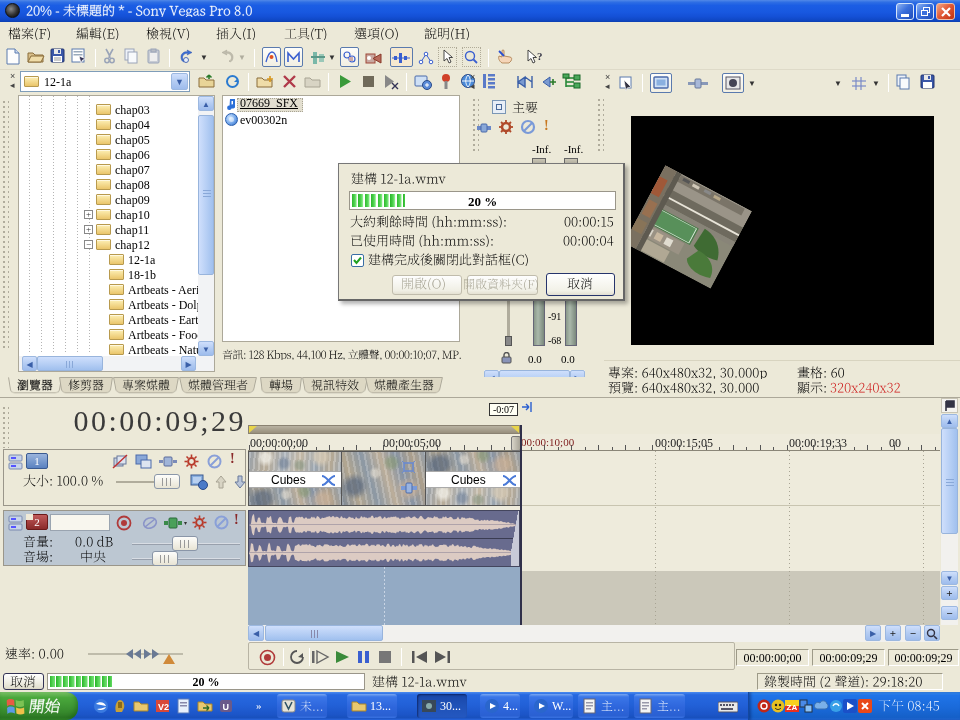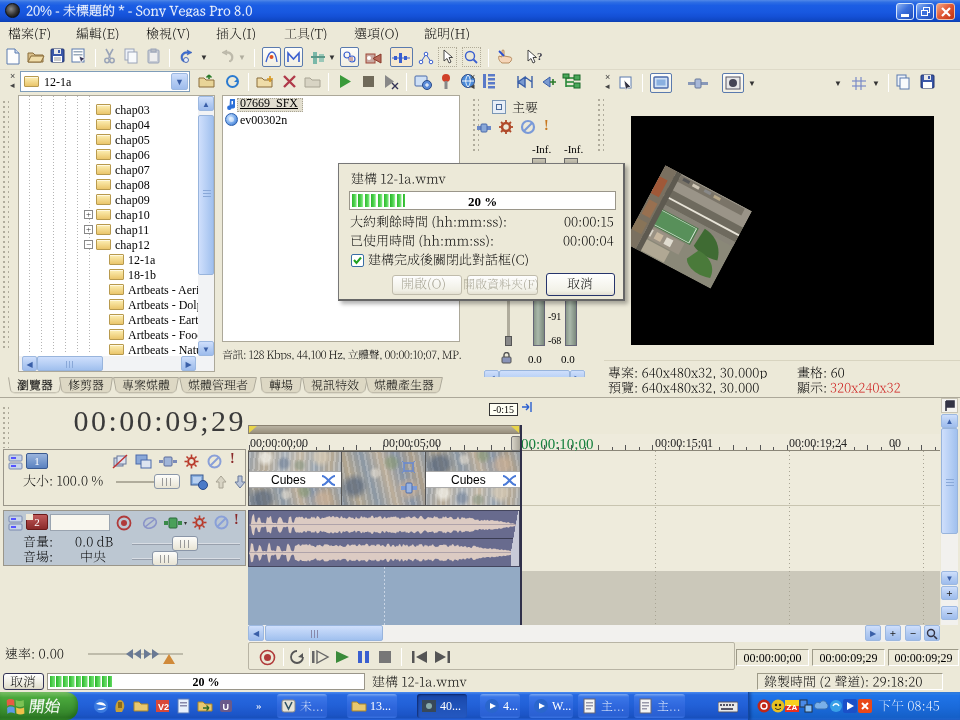--- a/index.html
+++ b/index.html
@@ -907,23 +907,23 @@
 <div class="abs" style="left:655px;top:53px;width:1px;height:174px;background-image:linear-gradient(180deg,#a8a494 1.5px,transparent 1.5px);background-size:1px 4px;"></div>
 <div class="abs" style="left:789px;top:53px;width:1px;height:174px;background-image:linear-gradient(180deg,#a8a494 1.5px,transparent 1.5px);background-size:1px 4px;"></div>
 <div class="abs" style="left:923px;top:53px;width:1px;height:174px;background-image:linear-gradient(180deg,#a8a494 1.5px,transparent 1.5px);background-size:1px 4px;"></div>
 <div class="abs" style="left:248px;top:27px;width:272px;height:9px;background:linear-gradient(180deg,#b8b2a2,#988f7c);border:1px solid #8a8272;">
 <div class="abs" style="left:0;top:0;width:0;height:0;border-left:8px solid #e8d44a;border-bottom:7px solid transparent;"></div>
 <div class="abs" style="right:0;top:0;width:0;height:0;border-right:8px solid #e8d44a;border-bottom:7px solid transparent;"></div>
     </div>
 <div class="abs" style="left:248px;top:36px;width:692px;height:17px;background:#eeebdc;border-bottom:1px solid #8a8678;">
 <div class="abs" style="left:2px;top:2px;font-size:12px;color:#222;white-space:nowrap;">00:00:00;00</div>
 <div class="abs" style="left:135px;top:2px;font-size:12px;color:#222;white-space:nowrap;">00:00:05;00</div>
-<div class="abs" style="left:273px;top:2px;font-size:15px;color:#15803d;white-space:nowrap;">00:00:10;00</div>
-<div class="abs" style="left:407px;top:2px;font-size:12px;color:#222;white-space:nowrap;">00:00:15;01</div>
-<div class="abs" style="left:541px;top:2px;font-size:12px;color:#222;white-space:nowrap;">00:00:19;24</div>
+<div class="abs" style="left:273px;top:2px;font-size:11px;color:#7f1d1d;white-space:nowrap;">00:00:10;00</div>
+<div class="abs" style="left:407px;top:2px;font-size:12px;color:#222;white-space:nowrap;">00:00:15;05</div>
+<div class="abs" style="left:541px;top:2px;font-size:12px;color:#222;white-space:nowrap;">00:00:19;33</div>
 <div class="abs" style="left:641px;top:2px;font-size:12px;color:#222;white-space:nowrap;text-align:right;">00</div>
 <div class="abs" style="left:0.5px;bottom:0;width:1px;height:5px;background:#555;"></div>
       <div class="abs" style="left:13.9px;bottom:0;width:1px;height:3px;background:#555;"></div>
       <div class="abs" style="left:27.4px;bottom:0;width:1px;height:5px;background:#555;"></div>
       <div class="abs" style="left:40.8px;bottom:0;width:1px;height:3px;background:#555;"></div>
       <div class="abs" style="left:54.3px;bottom:0;width:1px;height:5px;background:#555;"></div>
       <div class="abs" style="left:67.8px;bottom:0;width:1px;height:3px;background:#555;"></div>
       <div class="abs" style="left:81.2px;bottom:0;width:1px;height:5px;background:#555;"></div>
       <div class="abs" style="left:94.7px;bottom:0;width:1px;height:3px;background:#555;"></div>
       <div class="abs" style="left:108.1px;bottom:0;width:1px;height:5px;background:#555;"></div>
@@ -1010,21 +1010,21 @@
 <svg class="abs" style="left:0;top:29px;" width="270" height="26">
         <path d="M0,12.8 L1,10.9 L2,3.1 L3,3.7 L4,3.8 L5,10.1 L6,11.4 L7,11.3 L8,11.3 L9,9.7 L10,4.9 L11,5.4 L12,6.7 L13,10.6 L14,11.4 L15,10.9 L16,10.9 L17,11.6 L18,11.3 L19,5.3 L20,2.5 L21,3.9 L22,9.7 L23,10.8 L24,10.5 L25,10.5 L26,11.3 L27,11.1 L28,5.5 L29,6.3 L30,6.0 L31,7.4 L32,10.6 L33,11.4 L34,11.2 L35,10.7 L36,10.9 L37,11.0 L38,5.0 L39,3.6 L40,4.7 L41,6.4 L42,10.2 L43,10.9 L44,11.4 L45,10.5 L46,5.8 L47,5.8 L48,4.9 L49,4.4 L50,4.1 L51,5.7 L52,5.8 L53,4.5 L54,4.4 L55,4.7 L56,4.4 L57,4.6 L58,4.2 L59,5.6 L60,4.6 L61,4.1 L62,5.7 L63,5.4 L64,5.9 L65,6.0 L66,7.2 L67,7.1 L68,5.1 L69,5.4 L70,5.0 L71,4.8 L72,5.7 L73,6.2 L74,6.4 L75,4.7 L76,4.2 L77,4.4 L78,4.2 L79,4.7 L80,5.1 L81,6.2 L82,5.0 L83,5.9 L84,6.0 L85,6.1 L86,5.4 L87,5.0 L88,5.3 L89,6.2 L90,6.3 L91,4.8 L92,6.0 L93,6.1 L94,7.0 L95,6.7 L96,7.0 L97,6.2 L98,4.7 L99,3.9 L100,5.0 L101,6.1 L102,5.1 L103,4.8 L104,4.5 L105,5.0 L106,4.3 L107,5.7 L108,6.2 L109,5.4 L110,4.1 L111,4.6 L112,5.4 L113,5.5 L114,5.1 L115,5.6 L116,5.1 L117,3.8 L118,3.7 L119,4.5 L120,6.4 L121,5.7 L122,5.6 L123,4.5 L124,5.6 L125,4.5 L126,6.1 L127,5.7 L128,4.1 L129,4.7 L130,4.1 L131,5.3 L132,6.2 L133,5.1 L134,5.3 L135,5.7 L136,6.9 L137,6.6 L138,4.2 L139,3.6 L140,3.9 L141,6.0 L142,7.0 L143,5.5 L144,4.7 L145,5.2 L146,7.0 L147,6.5 L148,5.4 L149,6.5 L150,4.5 L151,4.0 L152,6.3 L153,6.7 L154,4.2 L155,4.5 L156,5.5 L157,5.4 L158,4.4 L159,6.0 L160,6.9 L161,5.6 L162,5.9 L163,4.8 L164,4.2 L165,5.8 L166,6.7 L167,6.8 L168,5.1 L169,6.3 L170,4.3 L171,4.4 L172,4.0 L173,4.5 L174,6.5 L175,6.4 L176,4.5 L177,5.7 L178,5.0 L179,6.5 L180,6.3 L181,5.3 L182,6.0 L183,4.7 L184,4.3 L185,6.0 L186,6.6 L187,7.2 L188,6.4 L189,6.9 L190,5.5 L191,4.9 L192,5.1 L193,5.1 L194,4.9 L195,4.2 L196,5.0 L197,4.5 L198,6.0 L199,6.9 L200,6.4 L201,5.0 L202,6.0 L203,4.6 L204,4.1 L205,5.4 L206,6.5 L207,5.5 L208,5.6 L209,4.6 L210,6.4 L211,6.8 L212,6.1 L213,6.2 L214,7.1 L215,6.6 L216,5.9 L217,6.6 L218,7.7 L219,7.1 L220,6.9 L221,7.2 L222,8.2 L223,7.5 L224,5.8 L225,5.7 L226,5.8 L227,6.5 L228,7.2 L229,6.6 L230,7.7 L231,7.5 L232,7.5 L233,8.0 L234,8.5 L235,8.4 L236,8.0 L237,8.6 L238,8.7 L239,8.8 L240,8.7 L241,8.0 L242,8.6 L243,9.4 L244,8.6 L245,8.7 L246,8.5 L247,9.1 L248,9.4 L249,8.9 L250,9.8 L251,9.9 L252,9.5 L253,9.2 L254,10.2 L255,10.1 L256,9.8 L257,9.9 L258,10.5 L259,10.2 L260,10.5 L261,10.9 L262,11.2 L263,11.5 L264,11.4 L265,11.6 L266,12.2 L267,12.4 L268,12.5 L269,12.7 L269,13.2 L268,13.4 L267,13.5 L266,13.8 L265,14.3 L264,14.6 L263,14.5 L262,14.7 L261,15.0 L260,15.3 L259,15.6 L258,15.3 L257,16.0 L256,16.0 L255,15.7 L254,15.7 L253,16.6 L252,16.3 L251,16.0 L250,16.0 L249,16.9 L248,16.5 L247,16.8 L246,17.2 L245,17.1 L244,17.2 L243,16.4 L242,17.2 L241,17.8 L240,17.1 L239,17.0 L238,17.1 L237,17.2 L236,17.8 L235,17.4 L234,17.3 L233,17.7 L232,18.2 L231,18.2 L230,18.0 L229,19.1 L228,18.5 L227,19.2 L226,19.8 L225,19.9 L224,19.8 L223,18.2 L222,17.6 L221,18.5 L220,18.8 L219,18.6 L218,18.0 L217,19.1 L216,19.7 L215,19.0 L214,18.6 L213,19.4 L212,19.5 L211,18.9 L210,19.2 L209,21.0 L208,20.1 L207,20.1 L206,19.2 L205,20.2 L204,21.4 L203,20.9 L202,19.7 L201,20.6 L200,19.2 L199,18.8 L198,19.7 L197,21.1 L196,20.6 L195,21.3 L194,20.7 L193,20.5 L192,20.5 L191,20.7 L190,20.1 L189,18.8 L188,19.3 L187,18.6 L186,19.1 L185,19.7 L184,21.2 L183,20.9 L182,19.6 L181,20.3 L180,19.4 L179,19.2 L178,20.6 L177,19.9 L176,21.1 L175,19.2 L174,19.2 L173,21.1 L172,21.6 L171,21.2 L170,21.3 L169,19.4 L168,20.5 L167,18.8 L166,19.0 L165,19.8 L164,21.4 L163,20.8 L162,19.7 L161,20.0 L160,18.8 L159,19.6 L158,21.2 L157,20.2 L156,20.1 L155,21.1 L154,21.4 L153,18.9 L152,19.4 L151,21.5 L150,21.1 L149,19.1 L148,20.2 L147,19.2 L146,18.7 L145,20.4 L144,20.9 L143,20.1 L142,18.7 L141,19.7 L140,21.6 L139,21.9 L138,21.4 L137,19.1 L136,18.8 L135,19.9 L134,20.3 L133,20.5 L132,19.5 L131,20.3 L130,21.4 L129,20.9 L128,21.4 L127,20.0 L126,19.5 L125,21.0 L124,20.1 L123,21.1 L122,20.0 L121,19.9 L120,19.3 L119,21.1 L118,21.8 L117,21.7 L116,20.5 L115,20.1 L114,20.5 L113,20.2 L112,20.2 L111,21.0 L110,21.4 L109,20.3 L108,19.4 L107,20.0 L106,21.2 L105,20.6 L104,21.1 L103,20.7 L102,20.5 L101,19.6 L100,20.6 L99,21.7 L98,20.9 L97,19.5 L96,18.7 L95,19.0 L94,18.7 L93,19.5 L92,19.7 L91,20.8 L90,19.4 L89,19.4 L88,20.3 L87,20.6 L86,20.3 L85,19.6 L84,19.7 L83,19.7 L82,20.6 L81,19.5 L80,20.5 L79,20.9 L78,21.4 L77,21.2 L76,21.4 L75,20.9 L74,19.2 L73,19.4 L72,19.9 L71,20.8 L70,20.6 L69,20.2 L68,20.5 L67,18.6 L66,18.5 L65,19.6 L64,19.7 L63,20.2 L62,20.0 L61,21.4 L60,20.9 L59,20.0 L58,21.4 L57,21.0 L56,21.2 L55,20.9 L54,21.1 L53,21.0 L52,19.8 L51,20.0 L50,21.4 L49,21.1 L48,20.7 L47,19.8 L46,19.9 L45,15.4 L44,14.5 L43,15.0 L42,15.7 L41,19.3 L40,20.9 L39,21.9 L38,20.6 L37,14.9 L36,15.0 L35,15.2 L34,14.7 L33,14.5 L32,15.3 L31,18.3 L30,19.6 L29,19.4 L28,20.1 L27,14.8 L26,14.6 L25,15.3 L24,15.4 L23,15.0 L22,16.2 L21,21.7 L20,22.9 L19,20.3 L18,14.6 L17,14.3 L16,15.0 L15,15.0 L14,14.6 L13,15.3 L12,19.0 L11,20.2 L10,20.7 L9,16.1 L8,14.7 L7,14.7 L6,14.5 L5,15.8 L4,21.7 L3,21.8 L2,22.4 L1,15.0 L0,13.2 Z" fill="#dccbc3"></path>
       </svg>
 <div class="abs" style="left:0;top:13px;width:270px;height:1px;background:rgba(120,115,140,0.45);"></div>
 <div class="abs" style="left:0;top:41px;width:270px;height:1px;background:rgba(120,115,140,0.45);"></div>
 <div class="abs" style="right:0;top:0;width:8px;height:55px;background:linear-gradient(100deg,transparent 40%,#c8cad8 41%);"></div>
 </div>
 <div class="abs" style="left:248px;top:169px;width:272px;height:58px;background:#93aac4;"></div>
 <div class="abs" style="left:384px;top:169px;width:1px;height:58px;background-image:linear-gradient(180deg,#c8d4e4 2px,transparent 2px);background-size:1px 4px;"></div>
 <div class="abs" style="left:520px;top:27px;width:2px;height:200px;background:#30304a;"></div>
-<div class="abs" style="left:489px;top:5px;width:29px;height:13px;background:#fffff4;border:1px solid #333;font-size:10px;text-align:center;line-height:11px;">-0:15</div>
+<div class="abs" style="left:489px;top:5px;width:29px;height:13px;background:#fffff4;border:1px solid #333;font-size:10px;text-align:center;line-height:11px;">-0:07</div>
 <svg class="abs" style="left:521px;top:3px;" width="12" height="12">
       <path d="M1 6 L8 6 M8 6 L5 3 M8 6 L5 9 M10 1 L10 11" stroke="#2a5fd0" stroke-width="1.4" fill="none"></path>
     </svg>
 <div class="abs" style="left:941px;top:0px;width:17px;height:15px;background:#f4f3ef;border:1px solid #c8c4b4;">
       <svg width="13" height="12" style="position:absolute;left:2px;top:1px;">
         <path d="M2 1 L2 11 M2 1 L10 1 L10 7 L2 7" fill="#334" stroke="#334" stroke-width="1.6"></path>
       </svg>
     </div>
 <div class="abs" style="left:941px;top:16px;width:17px;height:211px;background:#f2f1ee;">
 <div class="abs sbtn" style="left:0;top:0;width:17px;height:14px;font-size:8px;line-height:14px;">▲</div>
@@ -1238,21 +1238,21 @@
         <path d="M1 4 L6 4 L8 6 L15 6 L15 13 L1 13 Z" fill="#e8c870" stroke="#a8842a"></path>
       </svg>
     </div>
 <div class="abs" style="left:370px;top:7px;color:#fff;font-size:12px;">13...</div>
 <div class="abs" style="left:417px;top:2px;width:50px;height:24px;border-radius:3px;background:linear-gradient(180deg,#1846a8 0%,#1f52b8 50%,#2458c0 100%);box-shadow:inset 1px 1px 2px rgba(0,0,30,0.5);overflow:hidden;">
       <svg class="abs" style="left:4px;top:4px;" width="16" height="16">
         <rect x="1" y="2" width="14" height="12" fill="#384858"></rect>
         <circle cx="8" cy="8" r="3" fill="#8aa"></circle>
       </svg>
     </div>
-<div class="abs" style="left:440px;top:7px;color:#fff;font-size:12px;">40...</div>
+<div class="abs" style="left:440px;top:7px;color:#fff;font-size:12px;">30...</div>
 <div class="abs" style="left:480px;top:2px;width:40px;height:24px;border-radius:3px;background:linear-gradient(180deg,#79a7f2 0%,#3a76e8 12%,#2e66dc 55%,#2a60d2 90%,#3a72e2 100%);overflow:hidden;">
       <svg class="abs" style="left:4px;top:4px;" width="16" height="16">
         <circle cx="8" cy="8" r="7" fill="#2a66cc"></circle>
         <path d="M6 5 L12 8 L6 11 Z" fill="#fff"></path>
       </svg>
     </div>
 <div class="abs" style="left:503px;top:7px;color:#fff;font-size:12px;">4...</div>
 <div class="abs" style="left:529px;top:2px;width:44px;height:24px;border-radius:3px;background:linear-gradient(180deg,#79a7f2 0%,#3a76e8 12%,#2e66dc 55%,#2a60d2 90%,#3a72e2 100%);overflow:hidden;">
       <svg class="abs" style="left:4px;top:4px;" width="16" height="16">
         <circle cx="8" cy="8" r="7" fill="#2a66cc"></circle>

